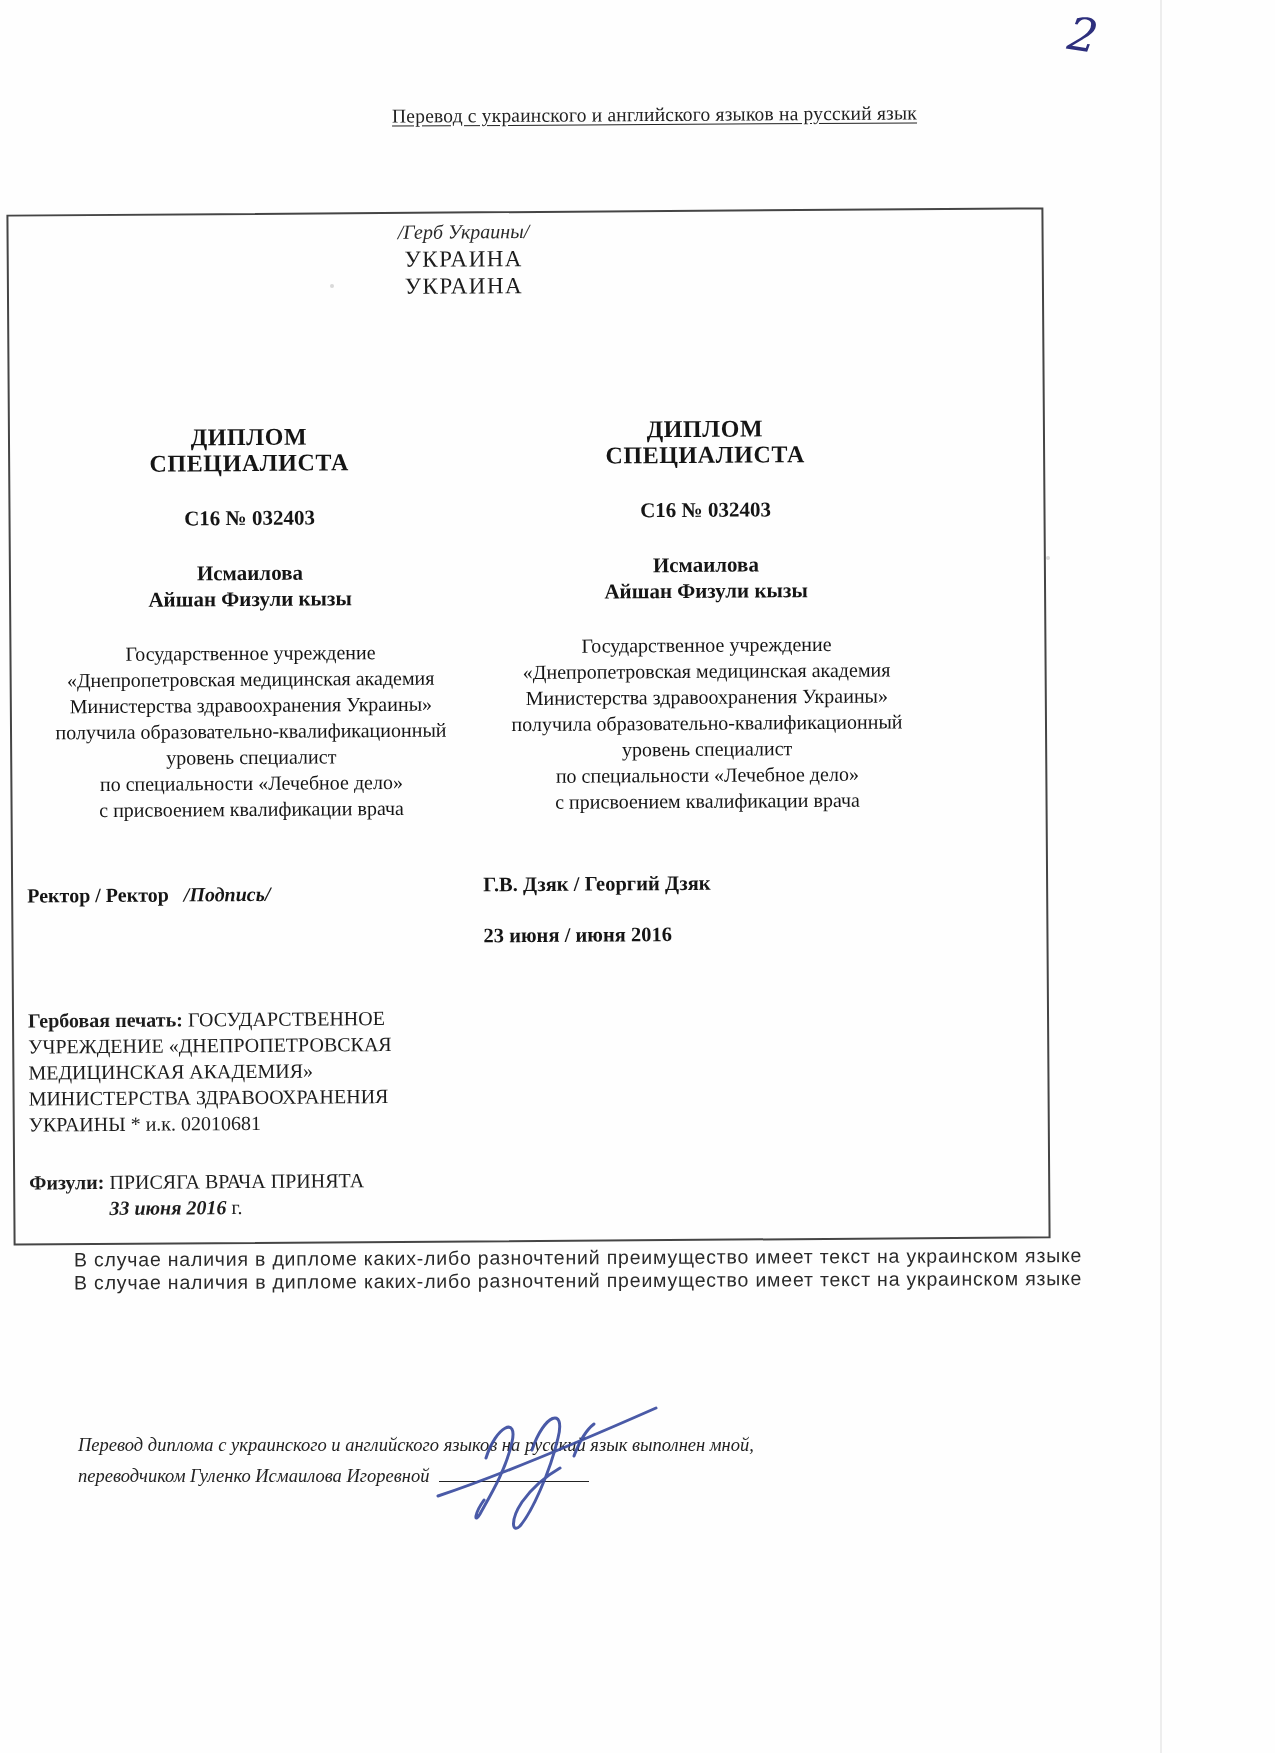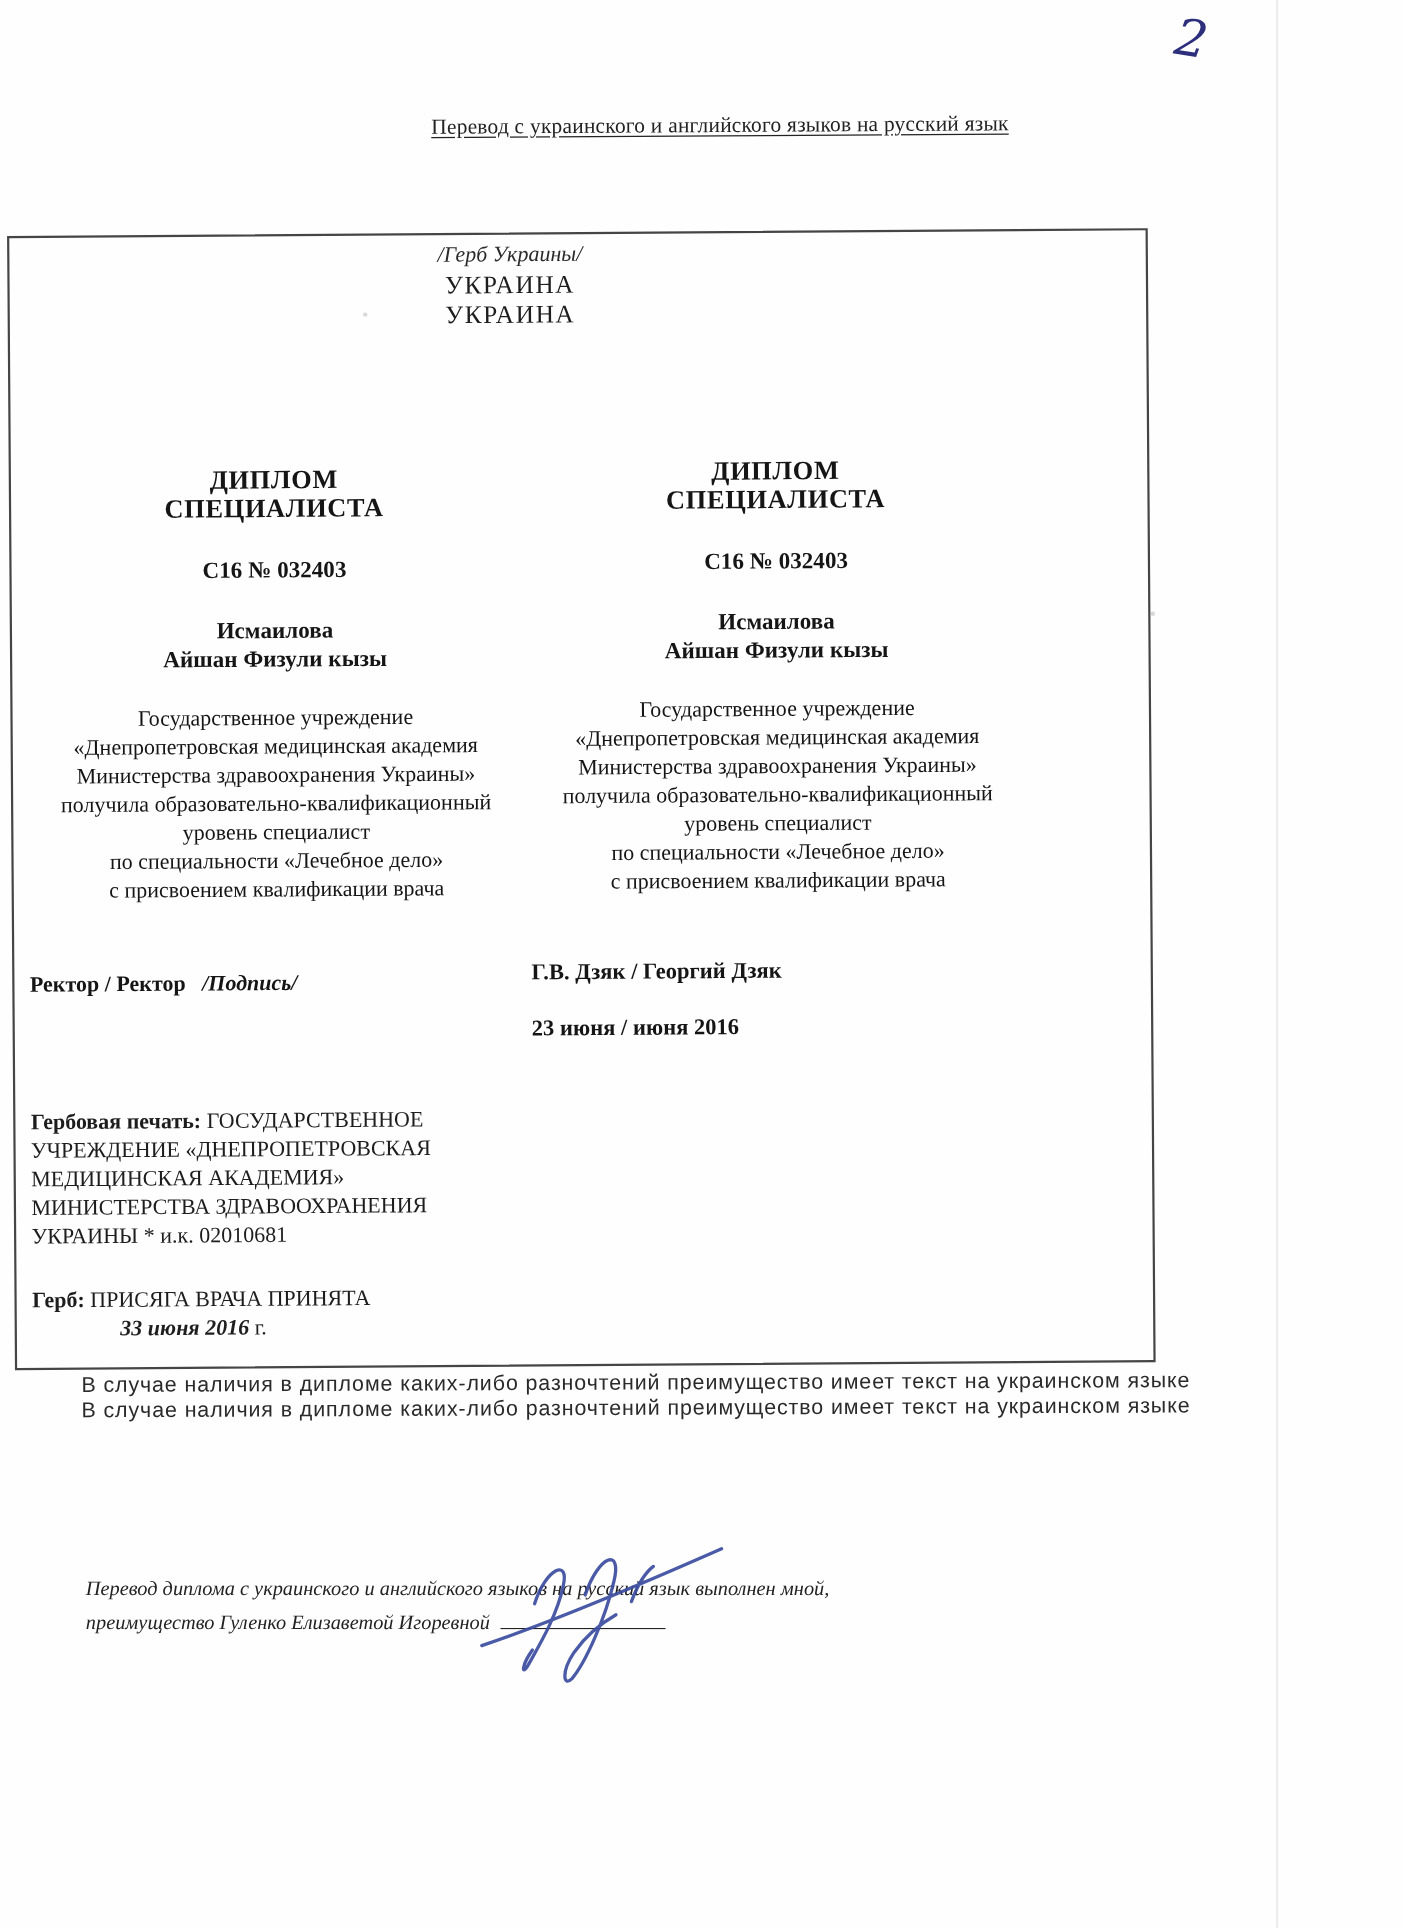--- a/index.html
+++ b/index.html
@@ -145,40 +145,40 @@
         <span>ГОСУДАРСТВЕННОЕ</span>
       </div>
       <div>УЧРЕЖДЕНИЕ «ДНЕПРОПЕТРОВСКАЯ</div>
       <div>МЕДИЦИНСКАЯ АКАДЕМИЯ»</div>
       <div>МИНИСТЕРСТВА ЗДРАВООХРАНЕНИЯ</div>
       <div>УКРАИНЫ * и.к. 02010681</div>
     </div>
 
     <div class="abs stamp">
       <div>
-        <span class="b">Герб:</span>
+        <span class="b">Физули:</span>
         <span>ПРИСЯГА ВРАЧА ПРИНЯТА</span>
       </div>
       <div class="stamp-date">
         <span class="b i">33 июня 2016</span>
         <span>г.</span>
       </div>
     </div>
 
   </div>
 
   <div class="abs disclaimer">
     <div>В случае наличия в дипломе каких-либо разночтений преимущество имеет текст на украинском языке</div>
     <div>В случае наличия в дипломе каких-либо разночтений преимущество имеет текст на украинском языке</div>
   </div>
 
   <div class="abs translator">
     <div>Перевод диплома с украинского и английского языков на русский язык выполнен мной,</div>
     <div>
-      <span>преимущество Гуленко Елизаветой Игоревной</span><span class="sig-underline"></span>
+      <span>переводчиком Гуленко Исмаилова Игоревной</span><span class="sig-underline"></span>
     </div>
   </div>
 
   <svg class="abs signature-svg" width="235" height="135" viewBox="0 0 235 135">
     <g fill="none" stroke="#3b4da0" stroke-width="3" stroke-linecap="round" opacity="0.92">
       <path d="M10,100 C70,80 160,42 228,12"></path>
       <path d="M58,62 C68,30 90,20 84,46 C78,74 62,100 52,118 C46,128 46,118 56,104"></path>
       <path d="M104,54 C116,18 138,10 130,42 C122,76 104,116 92,130 C84,138 82,124 94,106 C104,92 118,80 132,72"></path>
       <path d="M146,60 C152,44 158,34 166,28"></path>
     </g>

